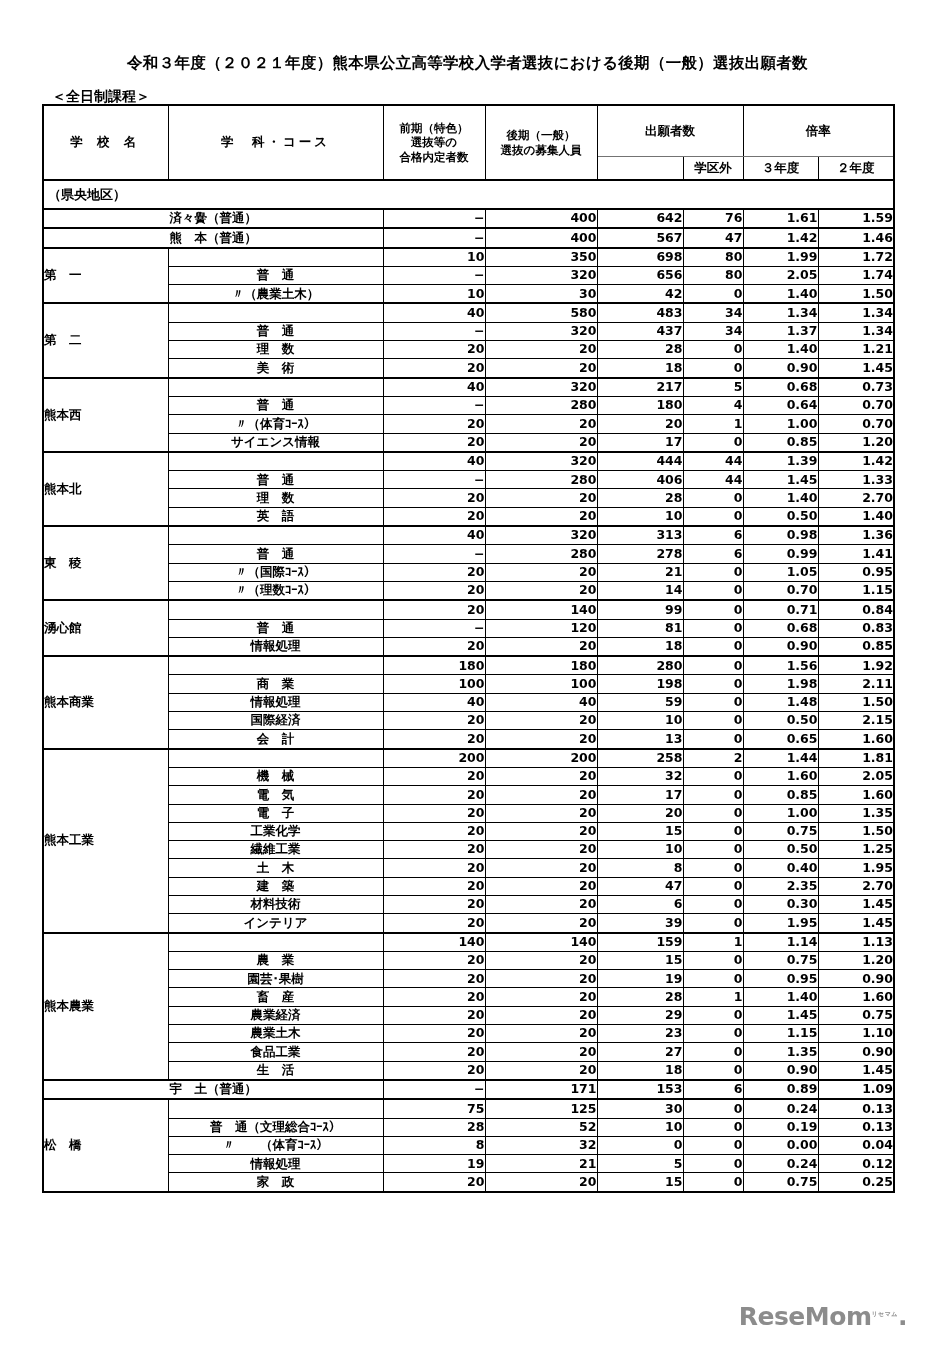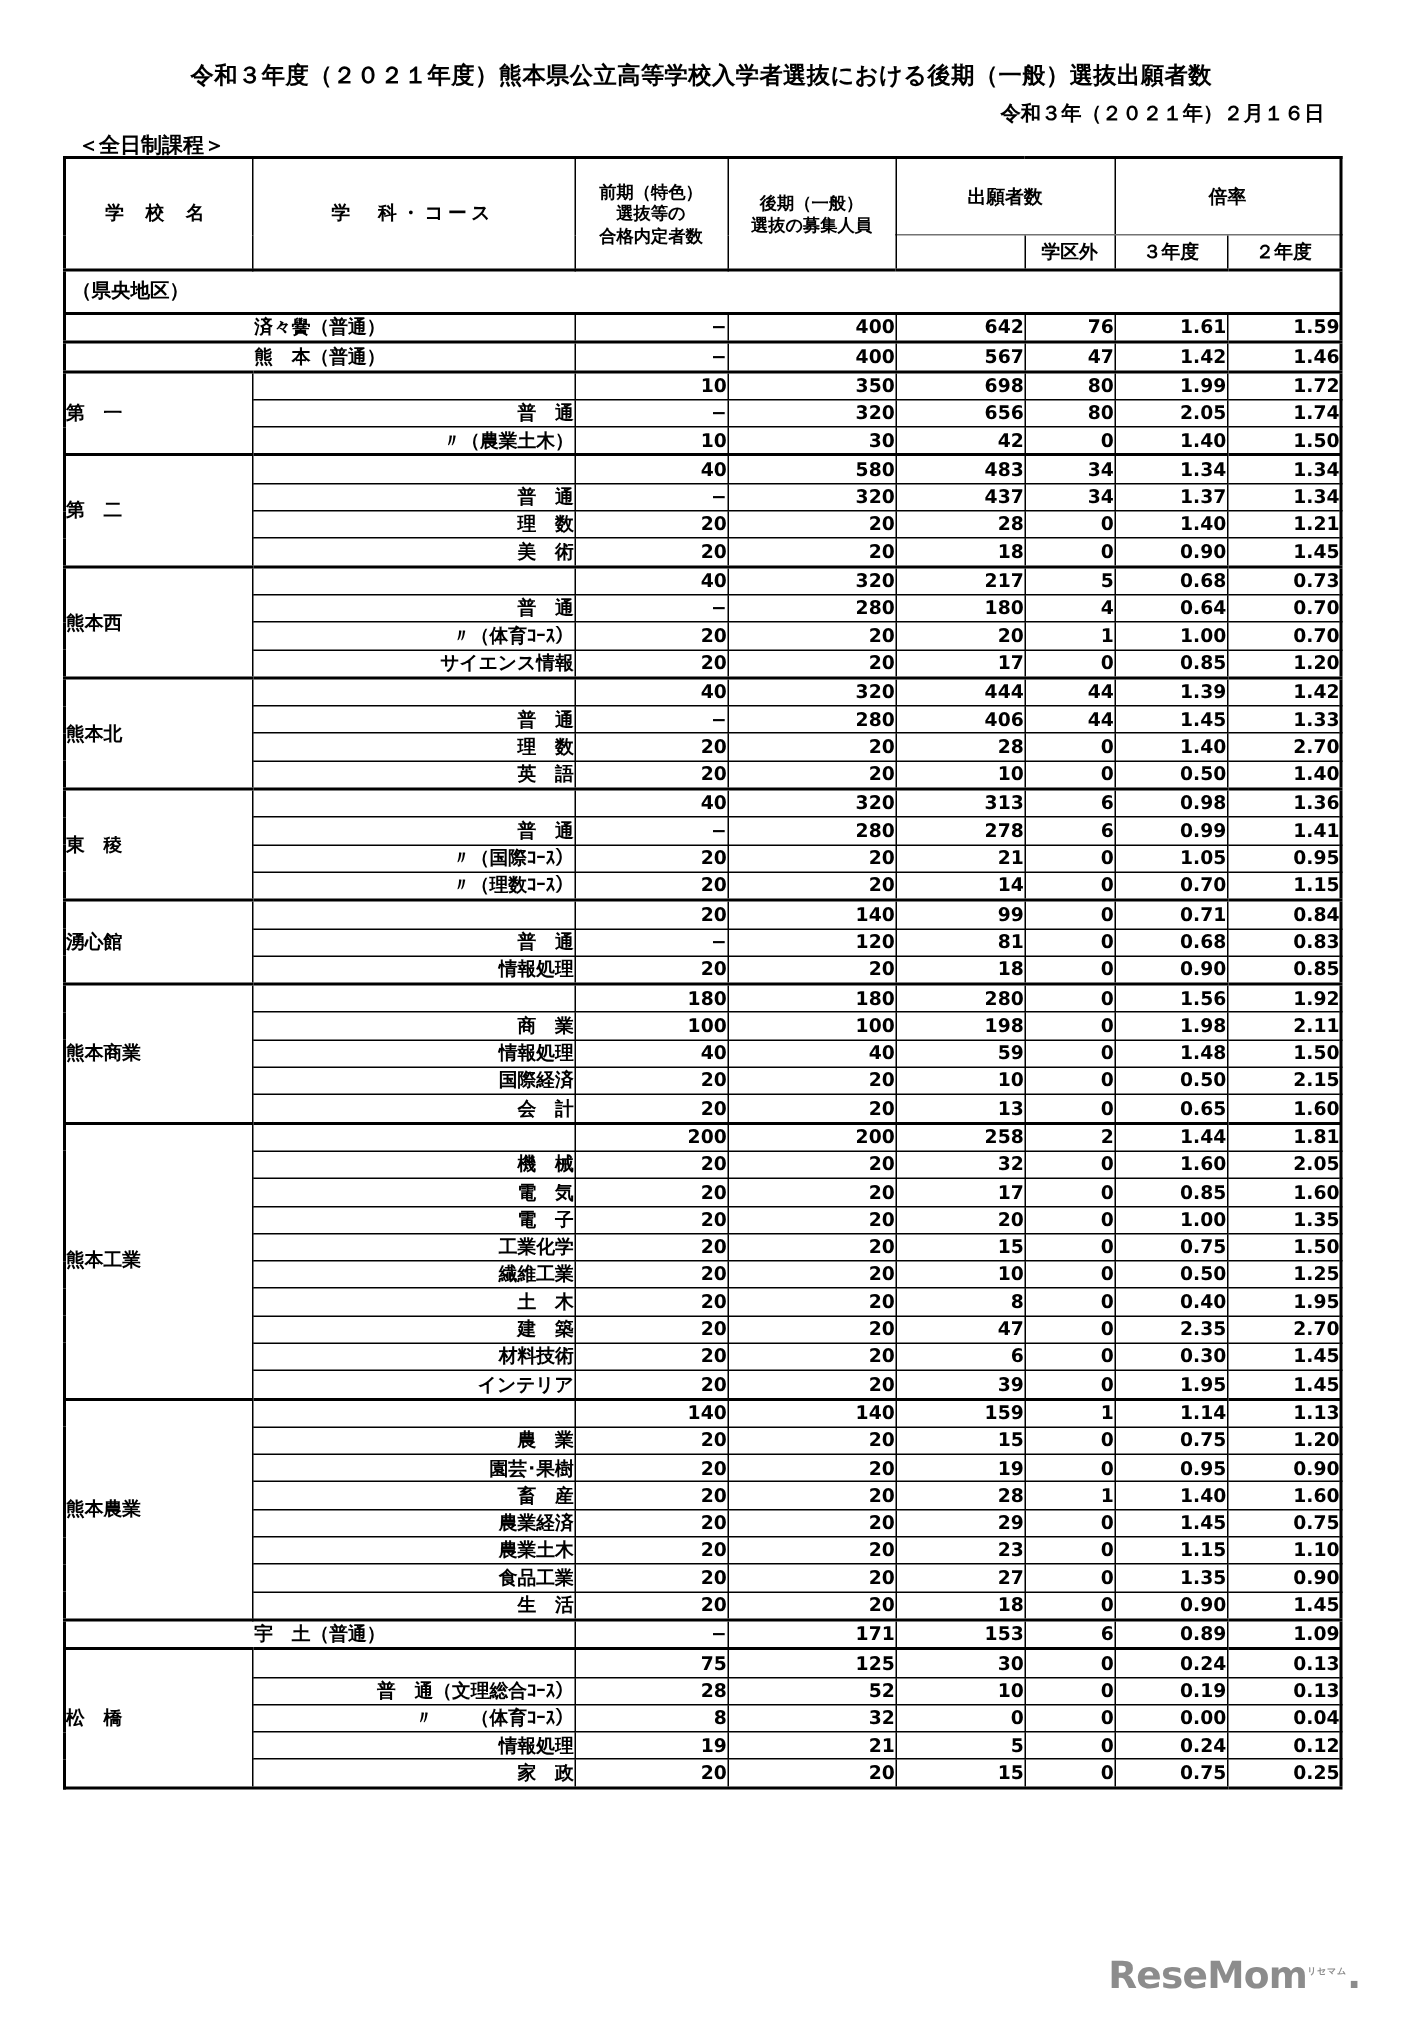--- a/index.html
+++ b/index.html
@@ -7,21 +7,21 @@
     width:935px;height:1353px;background:#ffffff;
     font-family:"DejaVu Sans","Liberation Sans",sans-serif;
     color:#000000;position:relative;overflow:hidden;
   }
   .page{position:relative;width:935px;height:1353px;}
 
   
   .title-wrap{position:absolute;left:0;top:40px;width:935px;}
   .doc-title{
     text-align:center;font-size:15.5px;font-weight:700;
-    letter-spacing:0.3px;white-space:nowrap;
+    letter-spacing:0.3px;white-space:nowrap;margin-top:13px;
   }
   .doc-date{
     text-align:right;font-size:13.5px;font-weight:700;
     margin-top:6px;padding-right:52px;white-space:nowrap;
   }
   .course-type{
     position:absolute;left:52px;top:88px;
     font-size:14px;font-weight:700;white-space:nowrap;
   }
 
@@ -74,21 +74,21 @@
     border-top:2.5px solid #000;
     border-bottom:2.5px solid #000;
   }
 
   tr.drow td{height:17.3px;}
   td.school{
     text-align:center;padding-left:5px;font-size:12.5px;
     white-space:nowrap;overflow:hidden;
   }
   td.course{
-    text-align:right;padding-left:5px;font-size:12.5px;
+    text-align:center;padding-left:5px;font-size:12.5px;
     white-space:nowrap;overflow:hidden;
   }
   td.num{text-align:right;padding-right:5px;font-size:12.5px;
     font-family:"DejaVu Sans","Liberation Sans",sans-serif;}
   td.ratio{text-align:right;padding-right:9px;font-size:12.5px;}
 
   
   tr.grp-top td{border-top:2.5px solid #000;}
   tr.last-row td{border-bottom:2.5px solid #000;}
 
@@ -108,21 +108,20 @@
   .watermark .dot{font-size:25px;}
   .wm-tiny{font-size:6px;vertical-align:super;letter-spacing:0.5px;}
 </style>
 </head>
 <body>
 
 <div class="page">
 
   <div class="title-wrap">
     <div class="doc-title">令和３年度（２０２１年度）熊本県公立高等学校入学者選抜における後期（一般）選抜出願者数</div>
-    <div class="doc-date">令和３年（２０２１年）２月１６日</div>
   </div>
 
   <div class="course-type">＜全日制課程＞</div>
 
   <div class="tbl-wrap">
     <table class="main">
       <colgroup>
         <col class="c-school">
           <col class="c-course">
           <col class="c-zenki">

